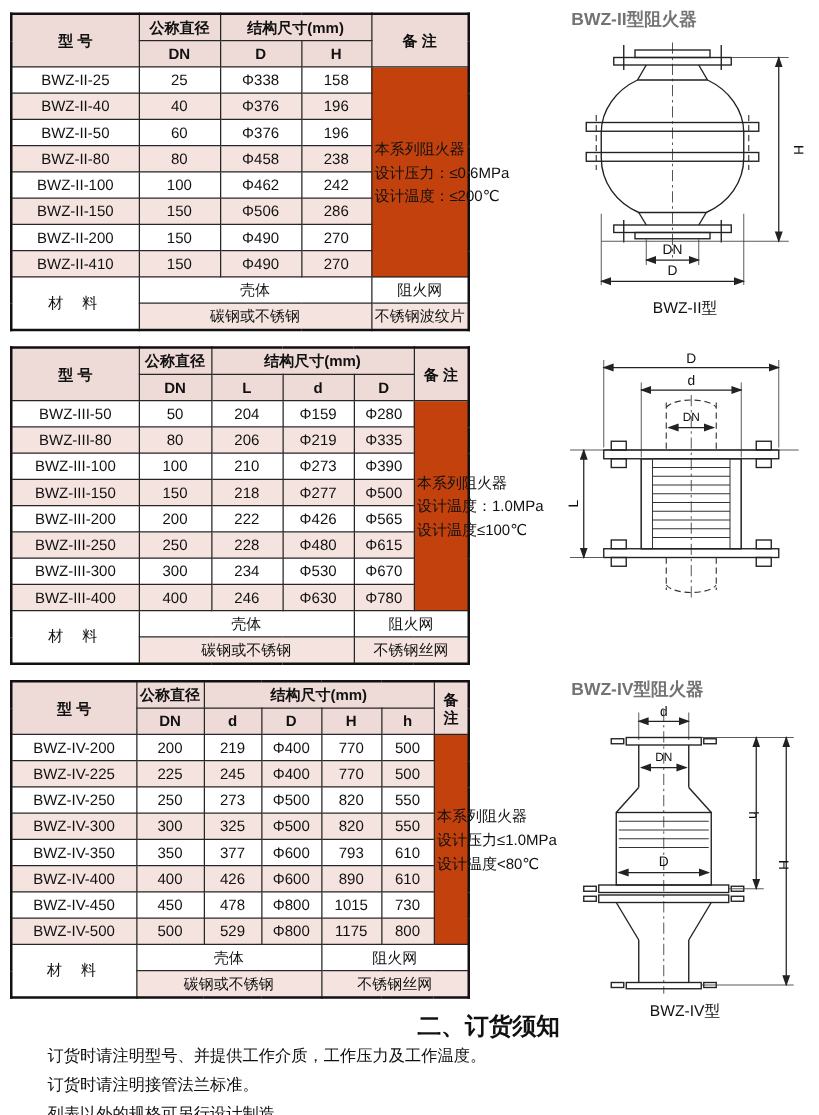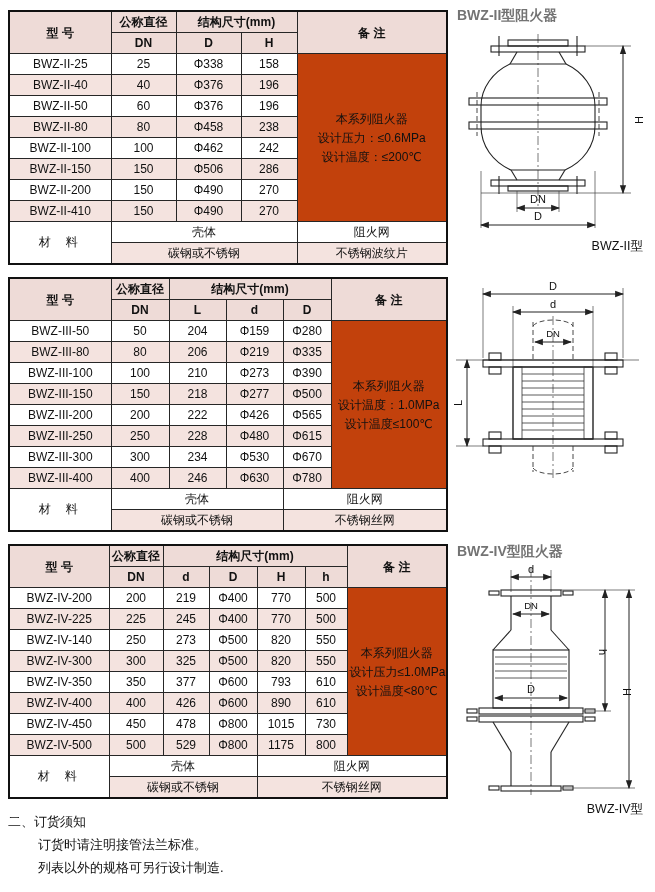--- a/index.html
+++ b/index.html
@@ -2,41 +2,41 @@
 <html><head>
 <meta charset="utf-8">
 <style>
   * { box-sizing: border-box; margin: 0; padding: 0; }
   html,body { background:#fff; }
   body { font-family: "Liberation Sans", "DejaVu Sans", sans-serif; }
   .page { position: relative; width: 655px; height: 892px; background: #fff; overflow: hidden; }
 
   
   .left { position: absolute; left: 8px; top: 10px; width: 440px; }
-  table.spec { border-collapse: collapse; table-layout: fixed; width: 440px; margin-bottom: 12px; border: 2px solid #111; }
+  table.spec { border-collapse: collapse; table-layout: fixed; width: 368px; margin-bottom: 12px; border: 2px solid #111; }
   table.spec th, table.spec td {
     border: 1px solid #262626; text-align: center; vertical-align: middle;
     font-size: 12px; line-height: 14px; color: #111; padding: 3px 2px; background: #fff;
   }
   table.spec thead th { background: #eedbd7; font-weight: bold; }
   table.spec tr.alt td { background: #f4e3df; }
   table.spec td.note-cell { background: #c2410c; }
   .note-cell div { margin: 5px 0; white-space: nowrap; }
   td.mat-label { letter-spacing: 4px; font-family: Liberation Mono, monospace; }
 
   
   .order { margin-top: 12px; color: #111; }
-  .order-heading { font-size: 13px; font-weight: normal; line-height: 22px; }
+  .order-heading { font-size: 19px; font-weight: bold; line-height: 22px; text-align: right; }
   .order-line { font-size: 13px; line-height: 23px; padding-left: 30px; white-space: nowrap; }
 
   
   .right { position: absolute; left: 453px; top: 0; width: 202px; height: 892px; }
   .figure { position: absolute; left: 0; width: 198px; }
   .fig-title { font-size: 14px; font-weight: bold; color: #737373; line-height: 18px; margin: 0 0 4px 4px; white-space: nowrap; }
-  .fig-caption { width: 190px; text-align: right; font-size: 12.5px; color: #111; margin-top: 2px; }
+  .fig-caption { width: 190px; text-align: center; font-size: 12.5px; color: #111; margin-top: 2px; }
   svg { display: block; }
   svg text { font-size: 11px; fill: #111; }
   svg .dim { stroke: #222; stroke-width: 1; fill: none; }
   svg .ext { stroke: #444; stroke-width: 0.7; fill: none; }
   svg .shape { stroke: #222; stroke-width: 1.1; fill: none; }
   svg .thin { stroke: #333; stroke-width: 0.8; fill: none; }
   svg .cl { stroke: #555; stroke-width: 0.8; fill: none; stroke-dasharray: 9 3 2 3; }
   svg .dash { stroke: #333; stroke-width: 0.9; fill: none; stroke-dasharray: 5 3; }
 </style>
 </head>
@@ -275,21 +275,21 @@
           </tr>
           <tr class="alt">
             <td>BWZ-IV-225</td>
             <td>225</td>
             <td>245</td>
             <td>Φ400</td>
             <td>770</td>
             <td>500</td>
           </tr>
           <tr>
-            <td>BWZ-IV-140</td>
+            <td>BWZ-IV-250</td>
             <td>250</td>
             <td>273</td>
             <td>Φ500</td>
             <td>820</td>
             <td>550</td>
           </tr>
           <tr class="alt">
             <td>BWZ-IV-300</td>
             <td>300</td>
             <td>325</td>
@@ -338,20 +338,21 @@
         </tr>
         <tr class="alt">
           <td colspan="3">碳钢或不锈钢</td>
           <td colspan="3">不锈钢丝网</td>
         </tr>
       </tbody>
     </table>
 
     <div class="order">
       <div class="order-heading">二、订货须知</div>
+      <div class="order-line">订货时请注明型号、并提供工作介质，工作压力及工作温度。</div>
       <div class="order-line">订货时请注明接管法兰标准。</div>
       <div class="order-line">列表以外的规格可另行设计制造.</div>
     </div>
   </div>
 
   <div class="right">
 
     <div class="figure" style="top:6px">
       <div class="fig-title">BWZ-II型阻火器</div>
       <svg width="190" height="208" viewBox="0 0 190 208">

